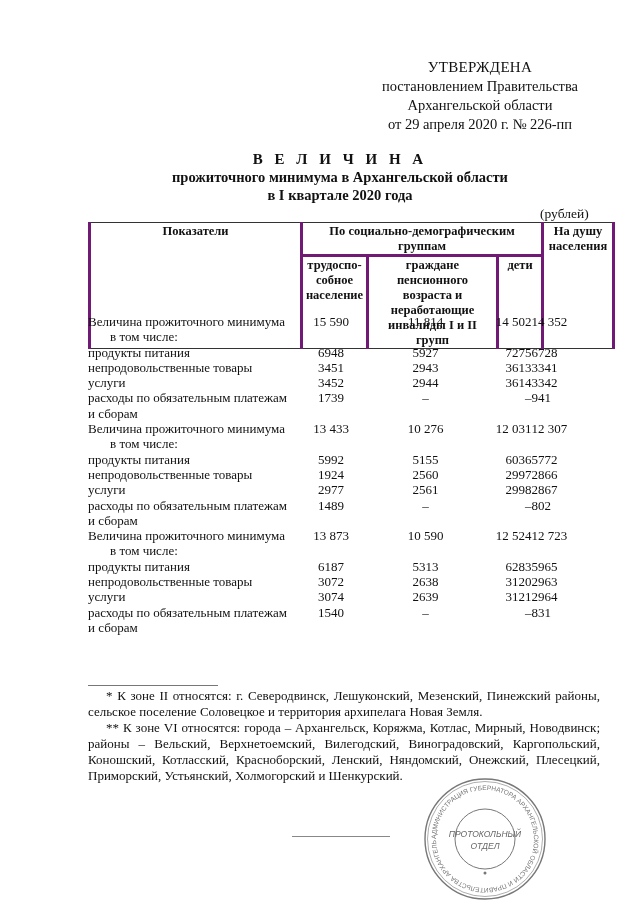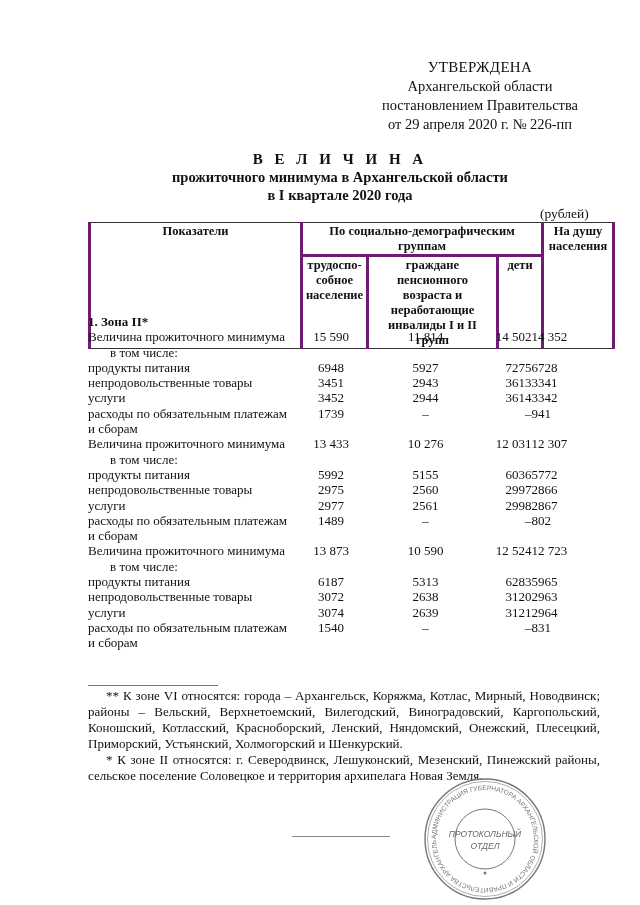--- a/index.html
+++ b/index.html
@@ -32,22 +32,22 @@
   .footnotes { left: 88px; top: 688px; width: 512px; font-size: 13px; line-height: 16px; text-align: justify; }
   .footnotes p { margin: 0; text-indent: 18px; }
   .sigline { left: 292px; top: 836px; width: 98px; border-top: 1px solid #888; }
   .stamp { left: 423px; top: 777px; width: 124px; height: 124px; }
 </style>
 </head>
 <body>
 
 <div class="abs approved">
   <div class="head">УТВЕРЖДЕНА</div>
+  <div>постановлением Правительства</div>
   <div>Архангельской области</div>
-  <div>постановлением Правительства</div>
   <div>от 29 апреля 2020 г. № 226-пп</div>
 </div>
 
 <div class="abs title">
   <div class="spaced">В Е Л И Ч И Н А</div>
   <div>прожиточного минимума в Архангельской области</div>
   <div>в I квартале 2020 года</div>
 </div>
 
 <div class="abs units">(рублей)</div>
@@ -61,21 +61,20 @@
   </tr>
   <tr>
     <td style="width:59px; height:58px;">трудоспо-собное население</td>
     <td style="width:123px;">граждане пенсионного возраста и неработающие инвалиды I и II групп</td>
     <td style="width:38px;margin-left:8px;">дети</td>
   </tr>
 </tbody>
   </table>
 
 <div class="body" id="table-body">
-    <div class="row sec">1. Зона II*</div>
     <div class="row">
       <div class="lbl">Величина прожиточного минимума</div>
       <div class="c1 num">15 590</div>
       <div class="c2">11 814</div>
       <div class="c3">14 502</div>
       <div class="c4">14 352</div>
     </div>
     <div class="row">
       <div class="lbl indent">в том числе:</div>
       <div class="c1 num"></div>
@@ -134,21 +133,21 @@
     </div>
     <div class="row">
       <div class="lbl">продукты питания</div>
       <div class="c1 num">5992</div>
       <div class="c2">5155</div>
       <div class="c3">6036</div>
       <div class="c4">5772</div>
     </div>
     <div class="row">
       <div class="lbl">непродовольственные товары</div>
-      <div class="c1 num">2975</div>
+      <div class="c1 num">1924</div>
       <div class="c2">2560</div>
       <div class="c3">2997</div>
       <div class="c4">2866</div>
     </div>
     <div class="row">
       <div class="lbl">услуги</div>
       <div class="c1 num">2977</div>
       <div class="c2">2561</div>
       <div class="c3">2998</div>
       <div class="c4">2867</div>
@@ -213,22 +212,22 @@
       <div class="lbl">и сборам</div>
       <div class="c1 num"></div>
       <div class="c2"></div>
       <div class="c3"></div>
       <div class="c4"></div>
     </div>
   </div>
 
 <div class="abs fnline"></div>
 <div class="abs footnotes">
+  <p>* К зоне II относятся: г. Северодвинск, Лешуконский, Мезенский, Пинежский районы, сельское поселение Соловецкое и территория архипелага Новая Земля.</p>
   <p>** К зоне VI относятся: города – Архангельск, Коряжма, Котлас, Мирный, Новодвинск; районы – Вельский, Верхнетоемский, Вилегодский, Виноградовский, Каргопольский, Коношский, Котласский, Красноборский, Ленский, Няндомский, Онежский, Плесецкий, Приморский, Устьянский, Холмогорский и Шенкурский.</p>
-  <p>* К зоне II относятся: г. Северодвинск, Лешуконский, Мезенский, Пинежский районы, сельское поселение Соловецкое и территория архипелага Новая Земля.</p>
 </div>
 
 <div class="abs sigline"></div>
 
 <svg class="abs stamp" viewBox="0 0 124 124">
   <defs>
     <path id="ringpath" d="M62,62 m-49,0 a49,49 0 1,1 98,0 a49,49 0 1,1 -98,0"></path>
   </defs>
   <circle cx="62" cy="62" r="60" fill="none" stroke="#777" stroke-width="1.4"></circle>
   <circle cx="62" cy="62" r="57.5" fill="none" stroke="#999" stroke-width="0.8"></circle>

